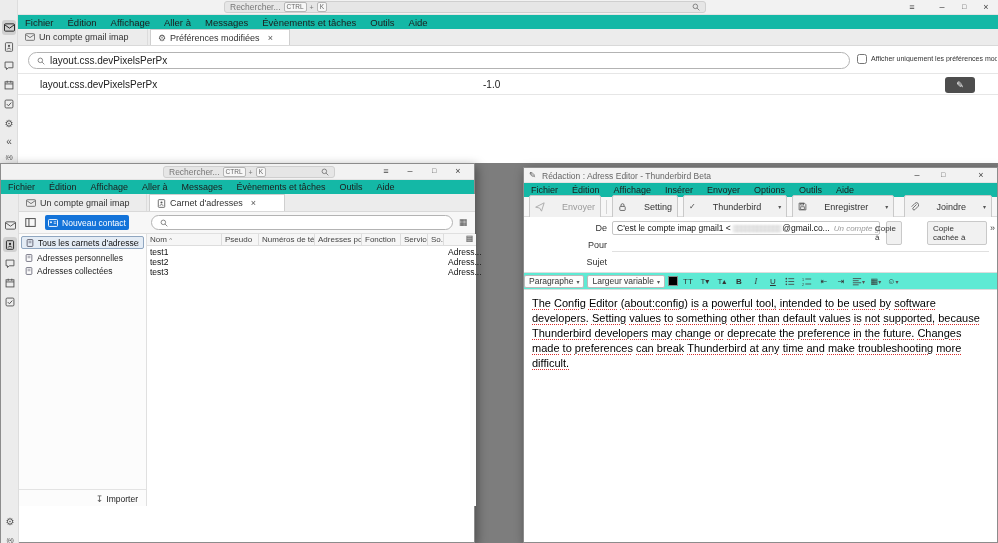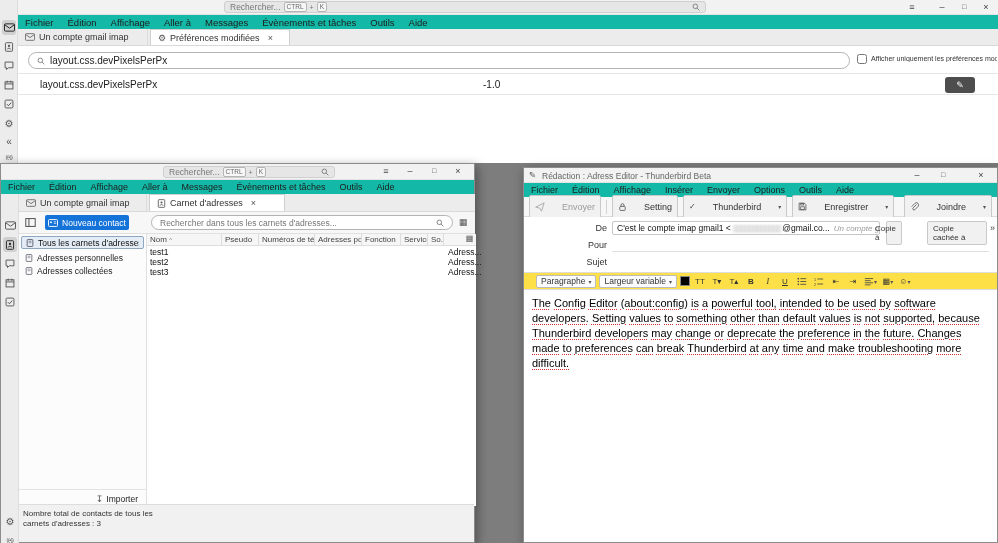--- a/index.html
+++ b/index.html
@@ -249,21 +249,20 @@
       <span>
           <svg viewBox="0 0 14 11" width="10" height="8">
             <rect x="0.7" y="0.7" width="12.6" height="9.6" rx="1.2" fill="none" stroke="#fff" stroke-width="1.3"></rect>
             <circle cx="4.2" cy="4.4" r="1.3" fill="#fff"></circle>
             <path d="M8 3.8h3.5M8 6h3.5" stroke="#fff" stroke-width="1"></path>
           </svg>
         </span>
       <span style="color:#fff;font-size:8.5px;">Nouveau contact</span>
     </div>
     <div class="roundsearch" style="left:132px;top:3px;width:302px;height:15px;border-radius:8px;">
-      <input type="text" style="font-size: 8.5px;" placeholder="Rechercher dans tous les carnets d'adresses...">
       <span>
           <svg viewBox="0 0 12 12" width="8" height="8">
             <circle cx="5" cy="5" r="3.4" fill="none" stroke="#777" stroke-width="1.3"></circle>
             <path d="M7.6 7.6L11 11" stroke="#777" stroke-width="1.3"></path>
           </svg>
         </span>
     </div>
     <div class="abs" style="left:440px;top:5px;font-size:9px;color:#555;">▦</div>
   </div>
 
@@ -321,23 +320,20 @@
     <div class="abs" style="left:0;top:23px;right:0;height:10px;">
       <span class="abs" style="left:3px;top:0;font-size:8.5px;color:#111;">test2</span>
       <span class="abs" style="left:301px;top:0;font-size:8.5px;color:#111;">Adress...</span>
     </div>
     <div class="abs" style="left:0;top:33px;right:0;height:10px;">
       <span class="abs" style="left:3px;top:0;font-size:8.5px;color:#111;">test3</span>
       <span class="abs" style="left:301px;top:0;font-size:8.5px;color:#111;">Adress...</span>
     </div>
   </div>
 
-  <div class="abs" style="left:18px;right:0;bottom:0;height:38px;background:#f1f1f1;border-top:1px solid #ddd;">
-    <div class="abs" style="left:4px;top:4px;width:134px;font-size:8px;line-height:10px;color:#333;">Nombre total de contacts de tous les carnets d'adresses : 3</div>
-  </div>
 </div>
 
 <div class="win" style="left:523px;top:167px;width:475px;height:376px;">
 
   <div class="titlebar" style="left:0;top:0;width:100%;height:15px;">
     <span class="abs" style="left:5px;top:2px;font-size:8.5px;color:#555;">✎</span>
     <span class="abs" style="left:18px;top:3px;font-size:8.5px;color:#666;">Rédaction : Adress Editor - Thunderbird Beta</span>
     <div class="wc" style="right:72px;">–</div>
     <div class="wc" style="right:46px;font-size:7px;">□</div>
     <div class="wc" style="right:8px;">×</div>
@@ -418,21 +414,21 @@
         <span>Copie cachée à</span>
       </div>
     <span class="abs" style="left:466px;top:6px;font-size:9px;color:#444;">»</span>
 
     <span class="abs" style="left:0;top:23px;width:83px;text-align:right;font-size:9px;color:#333;padding-left:17px;">Pour</span>
     <div class="abs" style="left:88px;top:21px;right:8px;height:14px;border-bottom:1px solid #e0e0e0;"></div>
 
     <span class="abs" style="left:0;top:40px;width:83px;text-align:right;font-size:9px;color:#333;">Sujet</span>
   </div>
 
-  <div class="abs" style="left:0;top:105px;width:100%;height:17px;background:#fde047;border-bottom:1px solid #dcdcdc;display:flex;align-items:center;gap:3px;padding:0 12px;">
+  <div class="abs" style="left:0;top:105px;width:100%;height:17px;background:#5eead4;border-bottom:1px solid #dcdcdc;display:flex;align-items:center;gap:3px;padding:0 0;">
     <div class="fsel">
         <span>Paragraphe</span>
         <span class="caret">▾</span>
       </div>
     <div class="fsel">
         <span>Largeur variable</span>
         <span class="caret">▾</span>
       </div>
     <div style="width:10px;height:10px;background:#000;border:1px solid #888;"></div>
     <div class="fbtn">TT</div>

